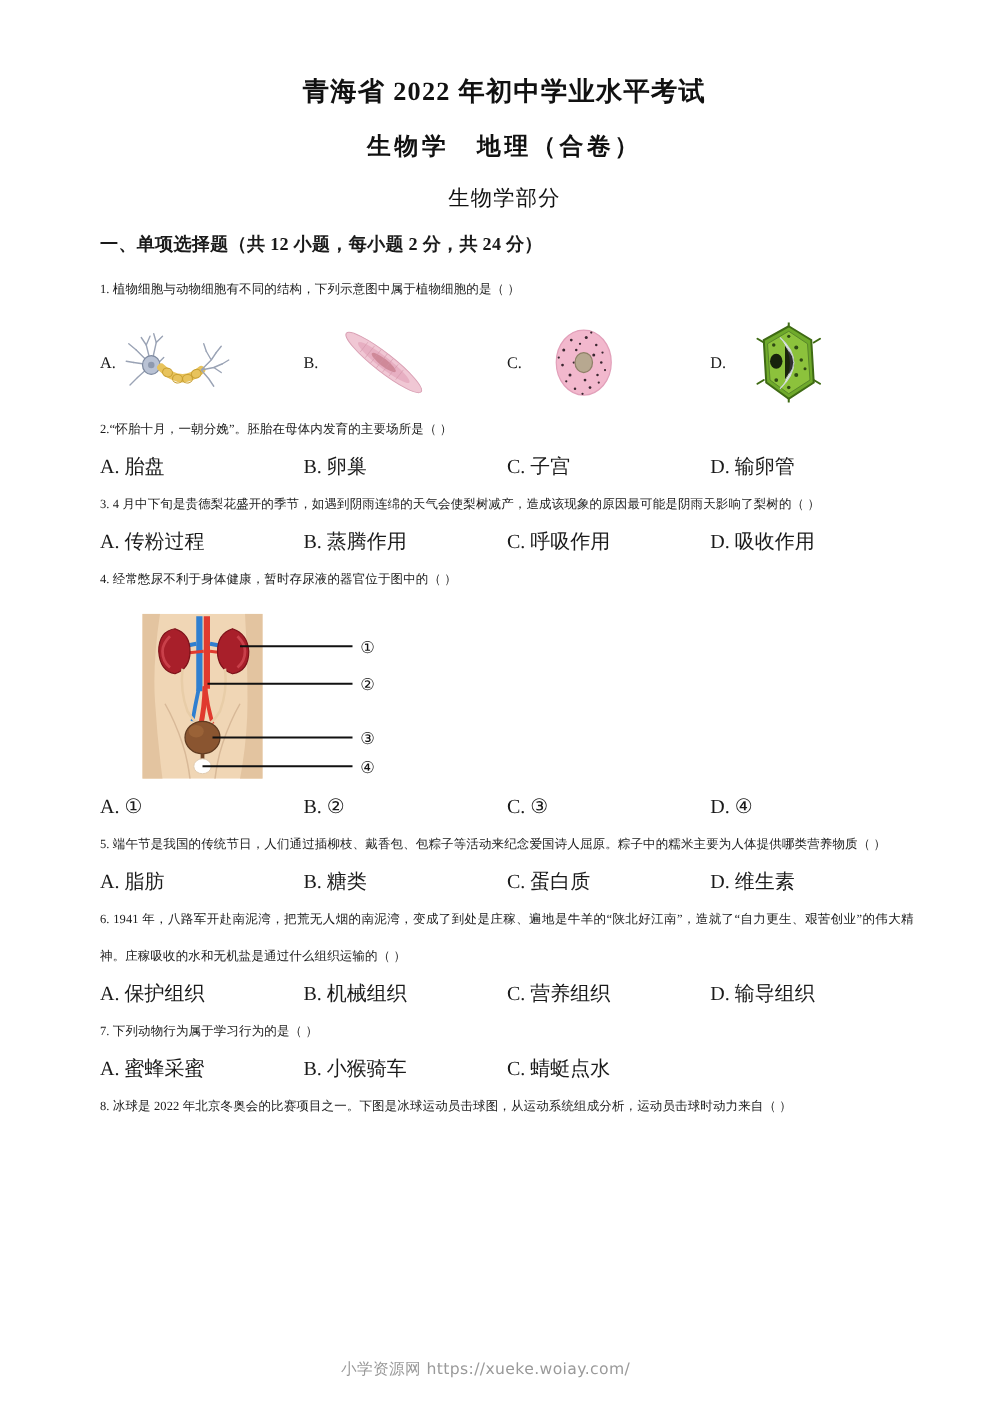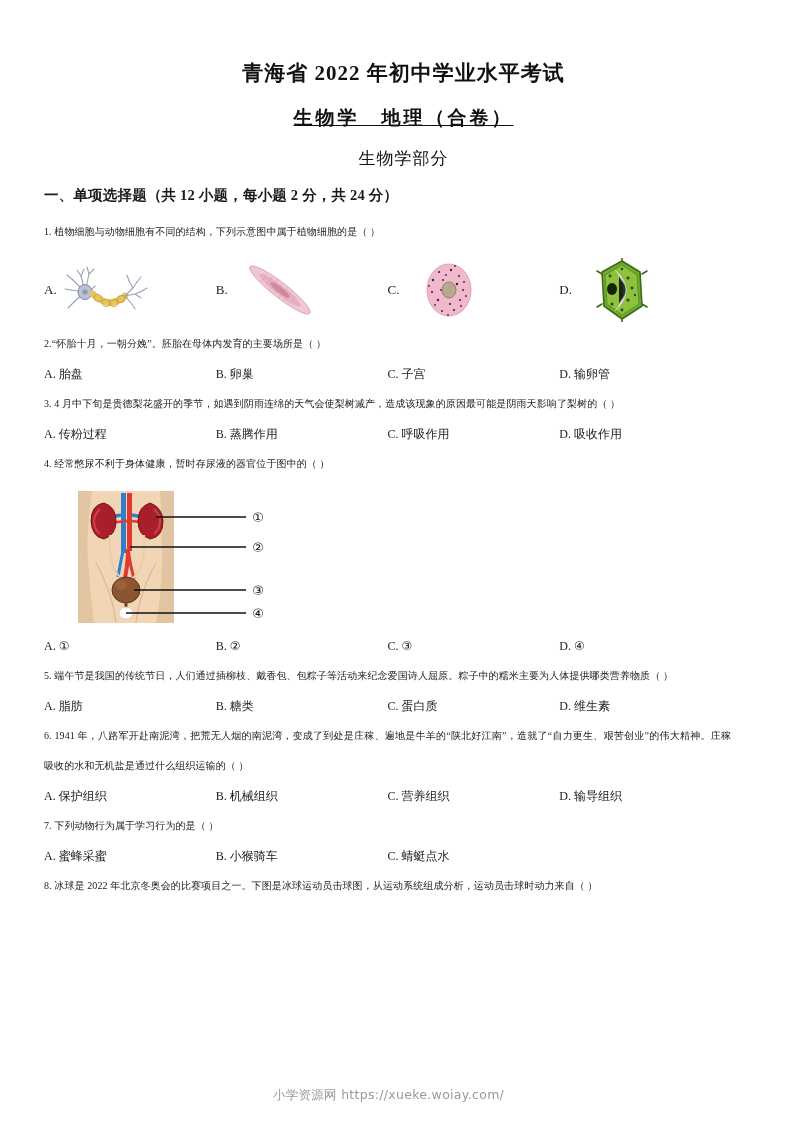--- a/index.html
+++ b/index.html
@@ -21,40 +21,40 @@
   }
 
   
   .title-block { padding-top: 58px; text-align: center; padding-left: 14px; }
   .title-main {
     font-size: 21px; font-weight: bold; letter-spacing: 1px;
     line-height: 1.5; color: #111;
   }
   .title-sub {
     font-size: 19px; font-weight: bold; letter-spacing: 3px;
-    line-height: 1.5; margin-top: 14px; color: #111; text-decoration: underline;
+    line-height: 1.5; margin-top: 14px; color: #111;
   }
   .title-part {
     font-size: 17px; font-weight: normal; letter-spacing: 1px;
     margin-top: 15px; color: #111;
   }
 
   
-  .content { padding: 0 62px 0 44px; margin-top: 16px; }
+  .content { padding: 0 62px 0 44px; margin-top: 16px; margin-left: 36px; }
   .section-heading {
     font-size: 14.5px; font-weight: bold;
     margin: 0 0 12px 0; letter-spacing: 0.2px;
   }
   .q-stem {
     font-size: 10px; line-height: 30px;
     text-align: justify; margin: 0;
     letter-spacing: 0.1px;
   }
   .options {
-    display: flex; font-size: 12px;
+    display: flex; font-size: 16px;
     line-height: 30px; margin: 0;
   }
   .options .opt { flex: 0 0 25%; }
 
   
   .fig-row {
     display: flex; align-items: center;
     margin: 10px 0 6px 0; height: 66px;
   }
   .fig-cell {

